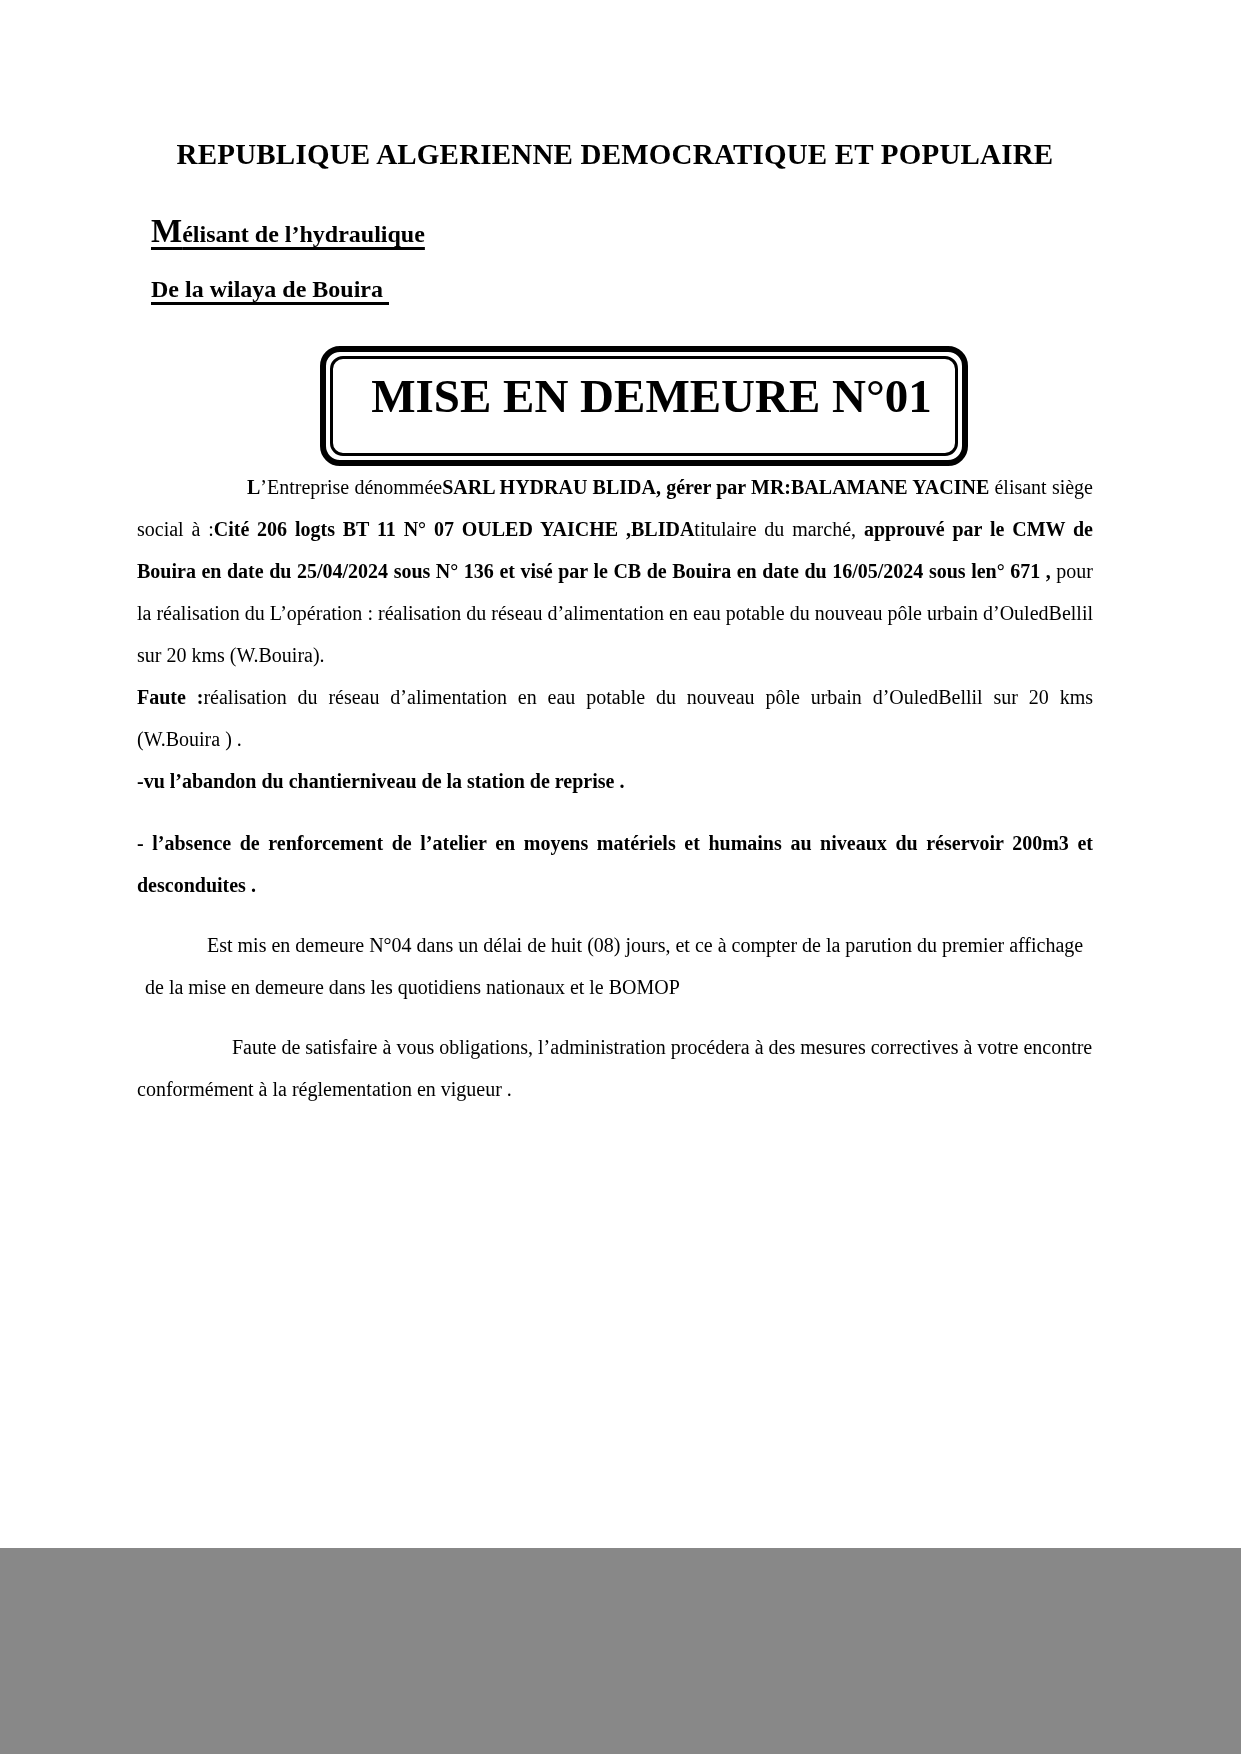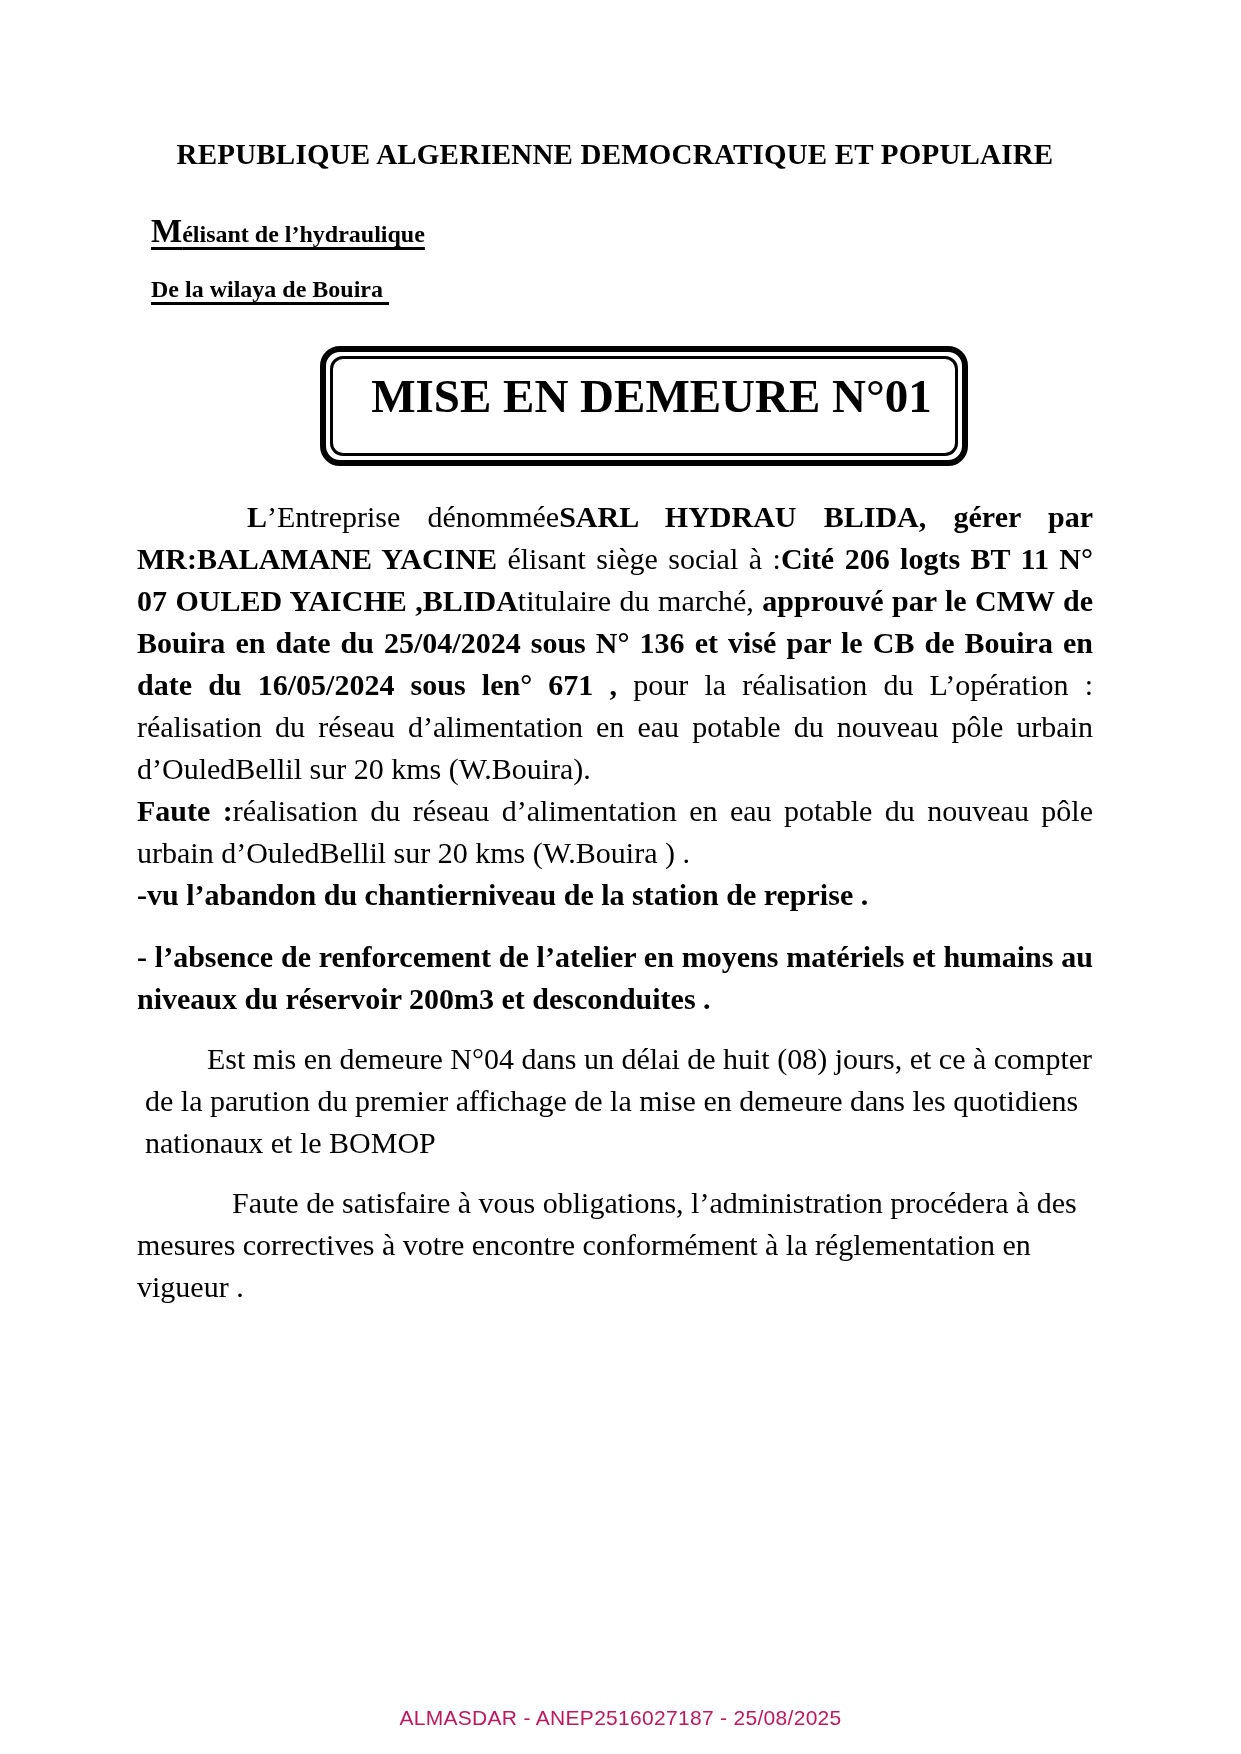--- a/index.html
+++ b/index.html
@@ -1,18 +1,18 @@
 <!DOCTYPE html>
 <html lang="fr"><head>
 <meta charset="utf-8">
 <style>
   html,body{margin:0;padding:0;background:#888;}
   .page{
     position:relative;
-    width:1241px;height:1754px;
+    width:1241px;height:1548px;
     margin:0 auto;
     background:#ffffff;
     color:#000;
     font-family:"Liberation Serif","DejaVu Serif",serif;
     overflow:hidden;
   }
   .content{
     padding:0 148px 0 137px;
   }
   .republic-heading{
@@ -52,22 +52,21 @@
     padding:8px 6px 28px 21px;
     text-align:center;
   }
   .notice-title{
     font-size:47px;
     font-weight:bold;
     line-height:58px;
     white-space:nowrap;
   }
   .bodytext{
-    margin-top:30px;
-    font-size:30px;
+    font-size:20px;
     line-height:42px;
   }
   .bodytext p{margin:0;}
   .bodytext .b{font-weight:bold;}
   p.para-entreprise{
     text-align:justify;
     text-indent:110px;
   }
   p.para-projet{
     text-align:justify;

